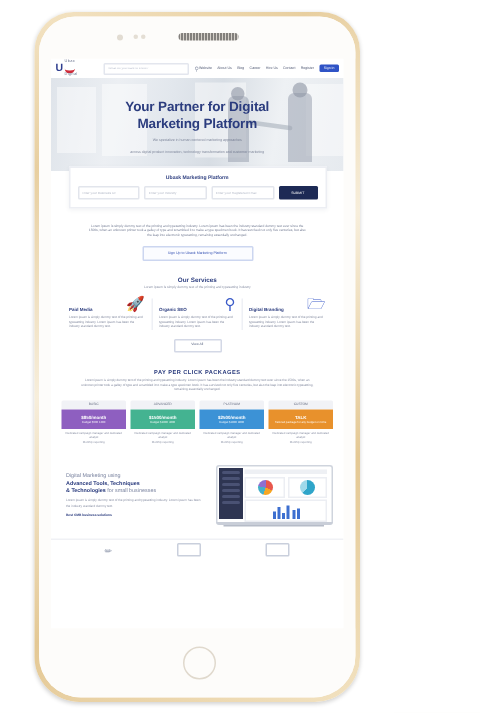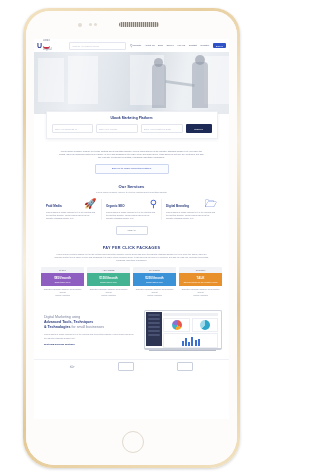--- a/index.html
+++ b/index.html
@@ -190,20 +190,26 @@
           <div class="hero-bg"></div>
           <div class="win w1"></div>
           <div class="win w2"></div>
           <div class="win w3"></div>
           <div class="win w4"></div>
           <div class="person p1"></div>
           <div class="p1h"></div>
           <div class="arm"></div>
           <div class="person p2"></div>
           <div class="p2h"></div>
+          <div class="hero-copy">
+            <div class="hero-h1">Your Partner for Digital</div>
+            <div class="hero-h1">Marketing Platform</div>
+            <div class="hero-sub">We specialize in human centered marketing approaches</div>
+            <div class="hero-sub">across digital product innovation, technology transformation and customer marketing</div>
+          </div>
         </div>
 
         <div class="formwrap">
           <div class="formcard">
             <div class="formtitle">Ubaxk Marketing Platform</div>
             <div class="formrow">
               <div class="fld">
                 <span>Enter your Business Url</span>
               </div>
               <div class="fld">

